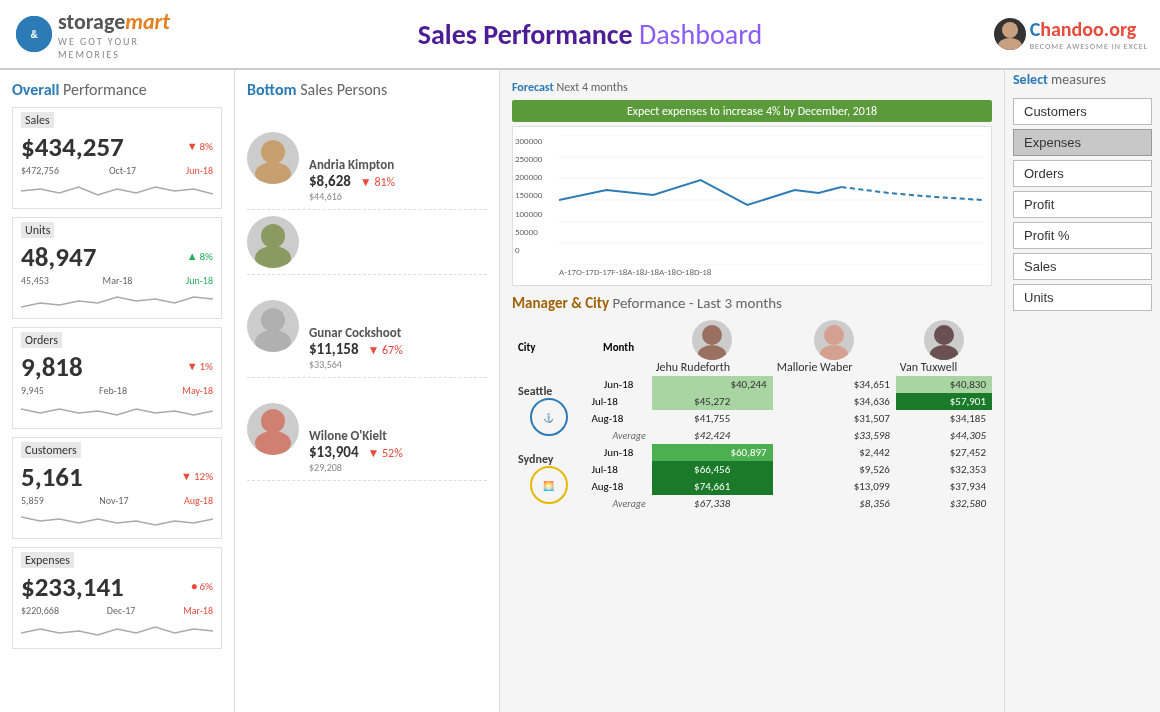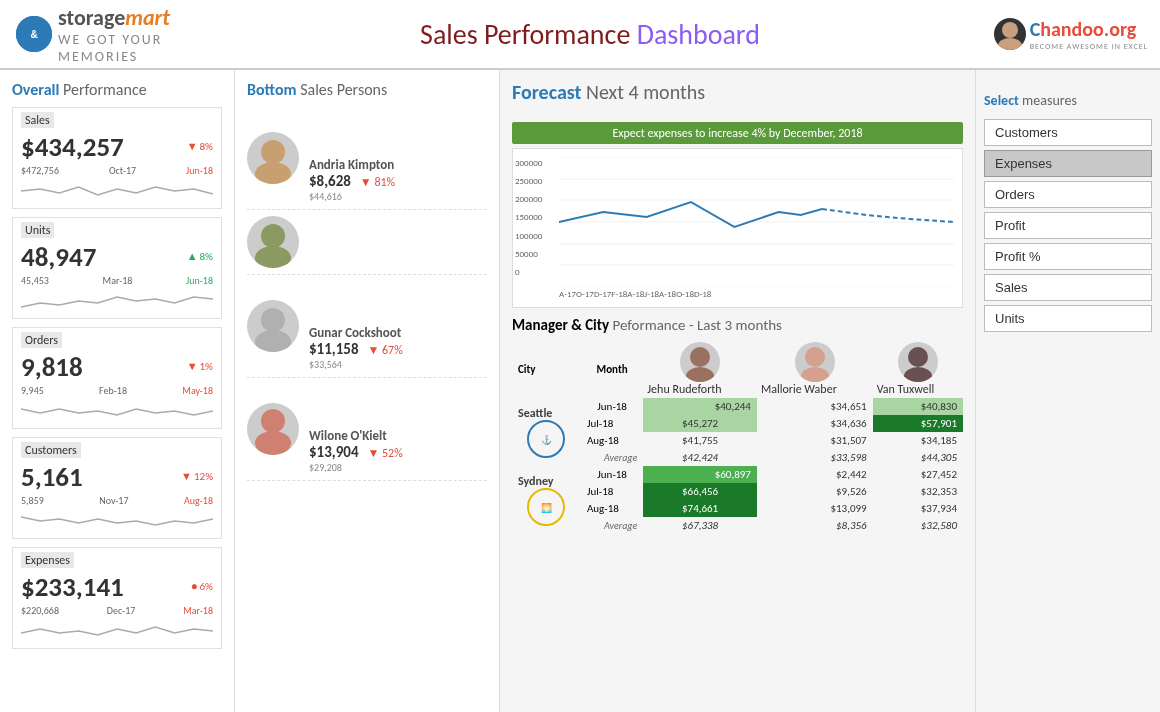--- a/index.html
+++ b/index.html
@@ -5,23 +5,23 @@
     * { box-sizing: border-box; margin: 0; padding: 0; }
     body { font-family: Calibri, Arial, sans-serif; background: #f0f0f0; width: 1160px; height: 712px; overflow: hidden; font-size: 13px; }
 
     
     .header { display: flex; align-items: center; background: #fff; height: 70px; border-bottom: 2px solid #ccc; }
     .header-logo { display: flex; align-items: center; padding: 8px 16px; width: 220px; }
     .header-logo-icon { width: 36px; height: 36px; background: #2c7bb6; border-radius: 50%; display: flex; align-items: center; justify-content: center; color: #fff; font-weight: bold; font-size: 12px; margin-right: 6px; }
     .logo-text { font-size: 22px; }
     .logo-storage { color: #555; font-weight: bold; }
     .logo-mart { color: #e67e22; font-style: italic; font-weight: bold; }
-    .logo-sub { font-size: 14px; color: #888; display: block; letter-spacing: 2px; }
+    .logo-sub { font-size: 10px; color: #888; display: block; letter-spacing: 2px; }
     .header-title { flex: 1; text-align: center; font-size: 28px; }
-    .header-title .bold { font-weight: normal; color: #7f1d1d; }
+    .header-title .bold { font-weight: bold; color: #4c1d95; }
     .header-title .light { font-weight: 400; color: #8b5cf6; }
     .header-right { width: 200px; display: flex; align-items: center; justify-content: flex-end; padding-right: 12px; }
     .chandoo-logo { display: flex; flex-direction: column; align-items: flex-end; }
     .chandoo-text { font-size: 20px; font-weight: bold; }
     .chandoo-c { color: #2c7bb6; }
     .chandoo-rest { color: #e74c3c; }
     .chandoo-sub { font-size: 8px; color: #888; letter-spacing: 1px; }
 
     
     .main { display: flex; height: calc(712px - 70px); }
@@ -52,52 +52,52 @@
     .salesperson-info { flex: 1; margin-top: 44px; }
     .salesperson-name { font-size: 13px; font-weight: bold; color: #555; }
     .salesperson-value { font-size: 15px; font-weight: bold; color: #333; }
     .salesperson-pct { font-size: 12px; color: #e74c3c; margin-left: 6px; }
     .salesperson-prev { font-size: 10px; color: #888; }
 
     
     .right-main { flex: 1; padding: 10px 12px; background: #f5f5f5; overflow: hidden; }
 
     
-    .forecast-title { font-size: 20px; margin-bottom: 18px; }
+    .forecast-title { font-size: 12px; margin-bottom: 6px; }
     .forecast-title .bold { font-weight: bold; color: #2c7bb6; }
     .forecast-title .light { color: #666; }
 
     .forecast-banner { background: #5a9a3a; color: #fff; text-align: center; padding: 4px 8px; font-size: 12px; margin-bottom: 4px; border-radius: 2px; }
 
     .chart-area { background: #fff; border: 1px solid #ddd; height: 160px; position: relative; padding: 8px; }
     .chart-y-labels { position: absolute; left: 2px; top: 8px; bottom: 30px; display: flex; flex-direction: column; justify-content: space-between; font-size: 9px; color: #666; width: 35px; }
     .chart-x-labels { display: flex; justify-content: flex-start; font-size: 9px; color: #666; margin-left: 38px; margin-top: -2px; }
 
     
     .manager-title { font-size: 15px; margin-top: 8px; margin-bottom: 6px; }
-    .manager-title .bold { font-weight: bold; color: #000000; }
+    .manager-title .bold { font-weight: bold; color: #a16207; }
     .manager-title .light { color: #666; }
 
     .manager-table { width: 100%; border-collapse: collapse; font-size: 11px; }
     .manager-table th, .manager-table td { padding: 2px 6px; text-align: right; }
     .manager-table td:first-child, .manager-table th:first-child { text-align: left; }
     .manager-table td:nth-child(2), .manager-table th:nth-child(2) { text-align: center; }
     .avg-row td { font-style: italic; color: #333; }
     .city-label { font-weight: bold; color: #404040; font-size: 12px; }
 
     .cell-green-dark { background: #1a7a2a; color: #fff; }
     .cell-green-mid { background: #4caf50; color: #fff; }
     .cell-green-light { background: #a8d5a2; color: #333; }
     .cell-plain { color: #333; }
 
     .manager-avatar { width: 40px; height: 40px; border-radius: 50%; background: #ccc; display: flex; align-items: center; justify-content: center; margin: 0 auto; overflow: hidden; }
     .manager-name { font-weight: normal; font-size: 12px; color: #333; text-align: left; }
 
     
-    .select-panel { width: 185px; padding: 22px 8px; background: #f5f5f5; border-left: 1px solid #ddd; }
+    .select-panel { width: 156px; padding: 1px 8px; background: #f5f5f5; border-left: 1px solid #ddd; }
     .select-label { font-size: 14px; margin-bottom: 10px; }
     .select-label .bold { font-weight: bold; color: #2c7bb6; }
     .select-label .light { color: #666; }
     .measure-btn { width: 100%; text-align: left; padding: 5px 10px; margin-bottom: 4px; border: 1px solid #bbb; background: #fff; cursor: pointer; font-size: 13px; color: #333; }
     .measure-btn.active { background: #c8c8c8; border-color: #999; font-weight: normal; }
 
     .city-circle { width: 38px; height: 38px; border-radius: 50%; border: 2px solid #2c7bb6; display: flex; align-items: center; justify-content: center; font-size: 9px; color: #2c7bb6; margin: 0 auto; }
   </style>
 </head>
 <body>

